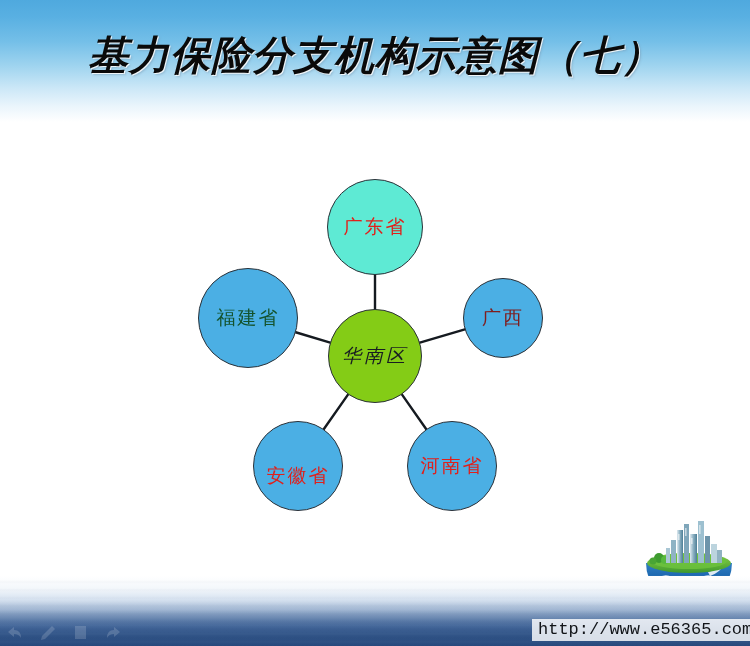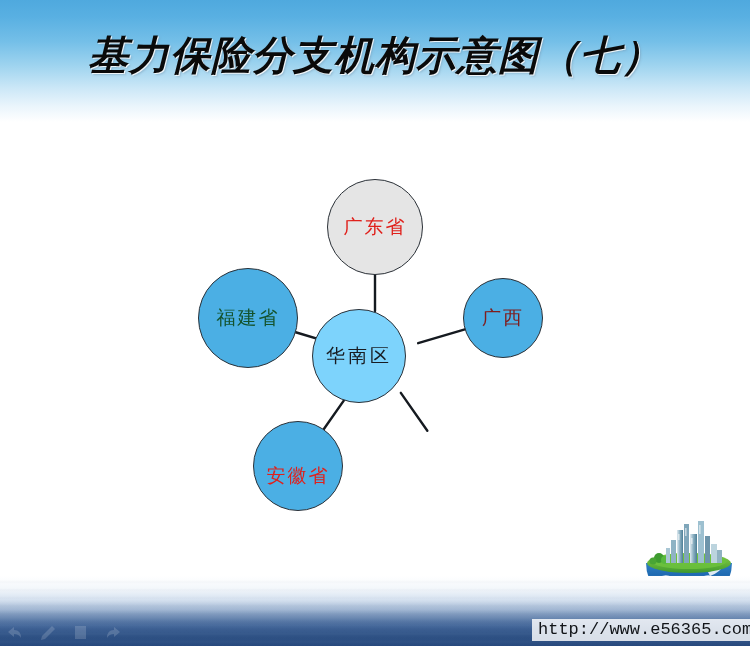--- a/index.html
+++ b/index.html
@@ -175,33 +175,36 @@
 
   <div id="diagram">
     <svg id="edges" viewBox="0 0 750 646" width="750" height="646">
         <line x1="375" y1="311" x2="375" y2="273" stroke="#151a20" stroke-width="2.4" stroke-linecap="round"></line>
         <line x1="418.13910898251436" y1="343.1930770208161" x2="466.57141908143234" y2="328.81473496019976" stroke="#151a20" stroke-width="2.4" stroke-linecap="round"></line>
         <line x1="400.80580549634976" y1="392.8654364233568" x2="427.3411191923769" y2="430.77302741768125" stroke="#151a20" stroke-width="2.4" stroke-linecap="round"></line>
         <line x1="349.19419450365024" y1="392.8654364233568" x2="322.6588808076231" y2="430.77302741768125" stroke="#151a20" stroke-width="2.4" stroke-linecap="round"></line>
         <line x1="331.8884854599301" y1="343.10049171242" x2="293.98561550940786" y2="331.759475506752" stroke="#151a20" stroke-width="2.4" stroke-linecap="round"></line>
       </svg>
 
-  <div class="node" style="left: 327px; top: 179px; width: 96px; height: 96px; background: #e5e5e5; border-color: rgb(43, 49, 56);">
+  <div class="node" style="left: 327px; top: 179px; width: 96px; height: 96px; background: #5eead4; border-color: rgb(43, 49, 56);">
         <span class="node-label" style="color: rgb(224, 32, 27);">广东省</span>
       </div>
       <div class="node" style="left: 463px; top: 278px; width: 80px; height: 80px; background: rgb(75, 175, 228); border-color: rgb(43, 49, 56);">
         <span class="node-label" style="color: #7f1d1d;">广西</span>
       </div>
+      <div class="node" style="left: 407px; top: 421px; width: 90px; height: 90px; background: rgb(75, 175, 228); border-color: rgb(43, 49, 56);">
+        <span class="node-label" style="color: rgb(224, 32, 27);">河南省</span>
+      </div>
       <div class="node" style="left: 253px; top: 421px; width: 90px; height: 90px; background: rgb(75, 175, 228); border-color: rgb(43, 49, 56);">
         <span class="node-label" style="color: rgb(224, 32, 27); margin-top: 20px;">安徽省</span>
       </div>
       <div class="node" style="left: 198px; top: 268px; width: 100px; height: 100px; background: rgb(75, 175, 228); border-color: rgb(43, 49, 56);">
         <span class="node-label" style="color: #14532d;">福建省</span>
       </div>
-      <div class="node node-center" style="left: 312px; top: 309px; width: 94px; height: 94px; background: #7dd3fc; border-color: rgb(43, 49, 56);">
+      <div class="node node-center" style="left: 328px; top: 309px; width: 94px; height: 94px; background: #84cc16; border-color: rgb(43, 49, 56); font-style: italic;">
         <span class="node-label" style="color: rgb(24, 28, 34);">华南区</span>
       </div>
     </div>
 
   <div id="globe">
     <svg viewBox="0 0 102 96" width="102" height="96">
       <defs>
         <linearGradient id="oceanG" x1="0" y1="0" x2="0" y2="1">
           <stop offset="0%" stop-color="#2f7fc4"></stop>
           <stop offset="28%" stop-color="#1f6ab2"></stop>

